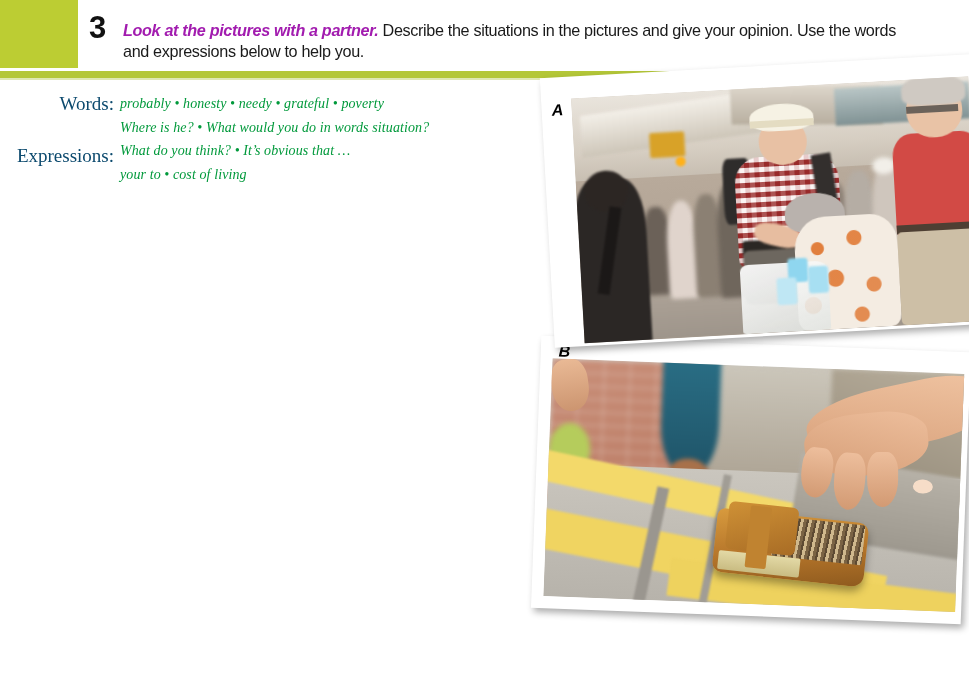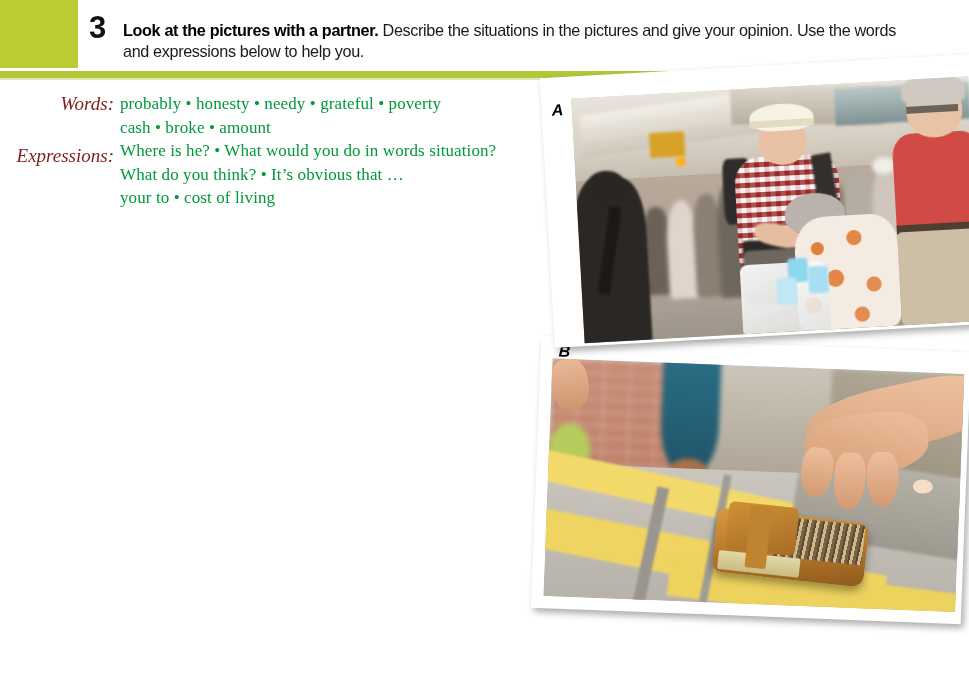--- a/index.html
+++ b/index.html
@@ -58,50 +58,51 @@
     left: 123px;
     top: 20px;
     width: 790px;
     font-family: "Liberation Sans", sans-serif;
     font-size: 16.2px;
     line-height: 21px;
     color: #1a1a1a;
     letter-spacing: -0.35px;
   }
   .rubric .lead {
-    color: #000000;
+    color: #a21caf;
     font-weight: bold;
+    font-style: italic;
   }
 
   
   .labels-col {
     position: absolute;
     left: 0;
     top: 92px;
     width: 118px;
     text-align: right;
   }
   .row-label {
-    font-style: italic;
     font-size: 19px;
-    color: #7f1d1d;
+    color: #0c4a6e;
     line-height: 23px;
     white-space: nowrap;
   }
   .label-words { position: absolute; right: 4px; top: 0px; }
   .label-expr  { position: absolute; right: 4px; top: 52px; }
 
   .words-col {
     position: absolute;
     left: 120px;
     top: 92px;
     width: 430px;
   }
   .green-line {
-    font-size: 17px;
+    font-style: italic;
+    font-size: 14px;
     line-height: 23.6px;
     color: #00993b;
     white-space: nowrap;
     letter-spacing: 0.1px;
   }
   .expr-start { margin-top: 5px; }
 
   
   .photo {
     position: absolute;
@@ -388,21 +389,20 @@
   <span class="lead">Look at the pictures with a partner.</span><span> Describe the situations in the pictures and give your opinion. Use the words and expressions below to help you.</span>
 </div>
 
 <div class="labels-col">
   <div class="row-label label-words">Words:</div>
   <div class="row-label label-expr">Expressions:</div>
 </div>
 
 <div class="words-col">
   <div class="green-line">probably  •  honesty  •  needy  •  grateful  •  poverty</div>
-  <div class="green-line">cash  •  broke  •  amount</div>
 
   <div class="green-line">Where is he?  •  What would you do in words situation?</div>
   <div class="green-line">What do you think?  •  It’s obvious that …</div>
   <div class="green-line">your to  •  cost of living</div>
 </div>
 
 <div class="photo" id="photo-b">
   <div class="photo-label" id="label-b">B</div>
   <div class="inner">
     <div class="scene-b">

